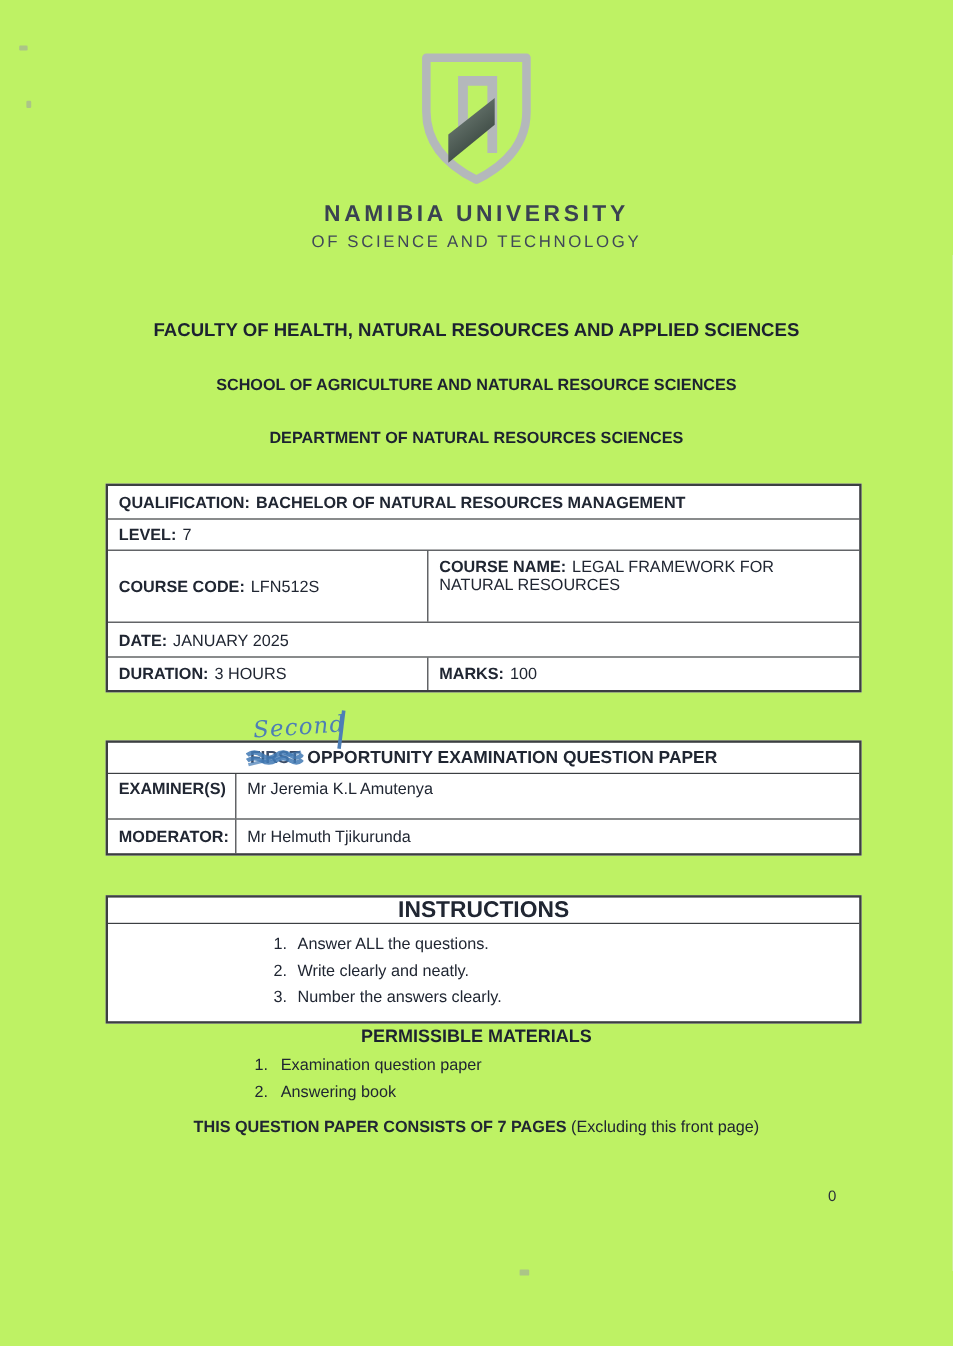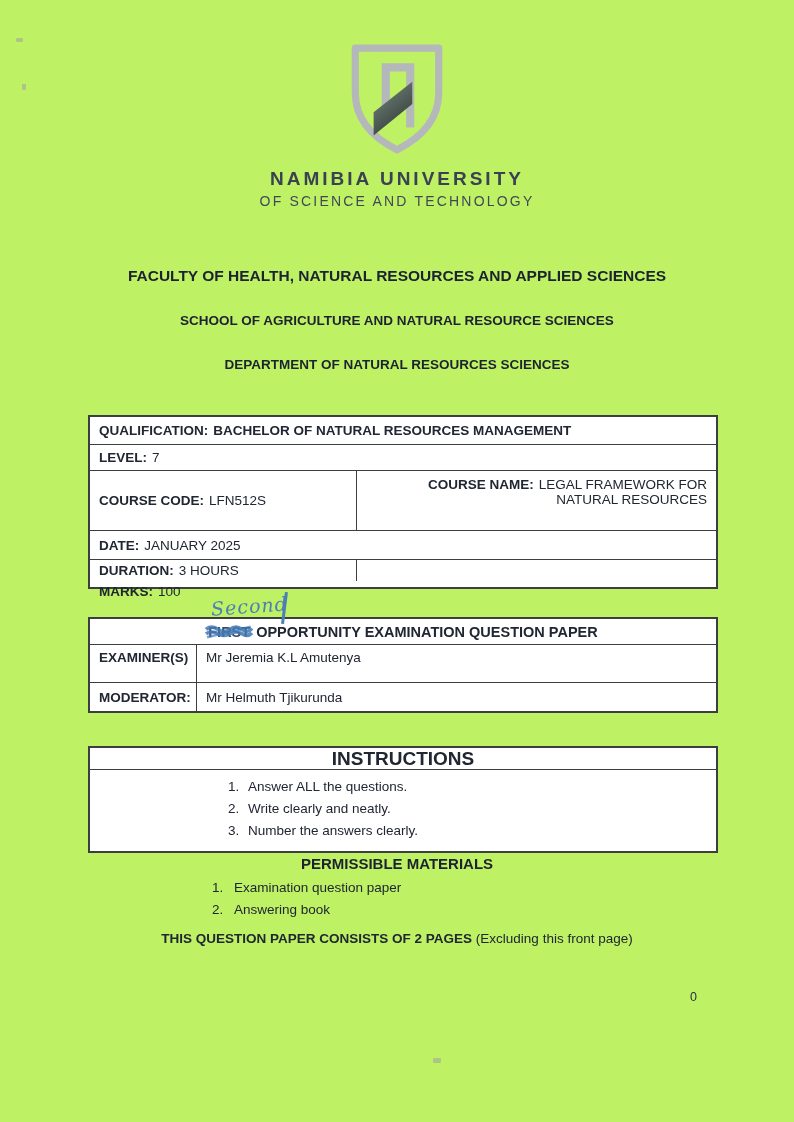--- a/index.html
+++ b/index.html
@@ -31,25 +31,25 @@
   .h-dept    { top:357px; font-size:13.5px; }
 
   
   .doc-table { position:absolute; left:88px; width:630px; border:2px solid #3c3f42; background:#fff; }
   .t-row { display:flex; border-top:1.5px solid #3c3f42; }
   .t-row:first-child { border-top:none; }
   .t-cell { display:flex; align-items:center; padding:3px 9px; font-size:13.5px; }
   .lbl { font-weight:bold; margin-right:5px; white-space:nowrap; }
   .val { white-space:nowrap; }
 
-  #qual-table { top:415px;text-align:right; }
+  #qual-table { top:403px; }
   #qual-table .c-left  { width:267px; border-right:1.5px solid #3c3f42; }
   #qual-table .c-right { flex:1; }
   .r-h27 { height:27px; } .r-h26 { height:26px; } .r-h60 { height:60px; }
-  .r-h29 { height:29px; } .r-h28 { height:28px;flex-direction:column; }
+  .r-h29 { height:29px; } .r-h28 { height:28px; }
   .cell-top { align-items:flex-start; padding-top:6px; }
   .wrapcell { display:block; white-space:normal; }
   .wrapcell .lbl, .wrapcell .val { white-space:normal; }
 
   #exam-table { top:617px; }
   #exam-table .c-left  { width:107px; border-right:1.5px solid #3c3f42; }
   #exam-table .c-right { flex:1;text-align:center; }
   .exam-header { height:25px; justify-content:center; font-weight:bold; font-size:14.5px; width:100%; }
 
   
@@ -223,18 +223,18 @@
       <span class="num">1.</span>
       <span>Examination question paper</span>
     </div>
     <div class="list-row">
       <span class="num">2.</span>
       <span>Answering book</span>
     </div>
   </div>
 
   <div class="footer-line">
-    <span class="footer-bold">THIS QUESTION PAPER CONSISTS OF 2 PAGES</span><span class="footer-normal"> (Excluding this front page)</span>
+    <span class="footer-bold">THIS QUESTION PAPER CONSISTS OF 7 PAGES</span><span class="footer-normal"> (Excluding this front page)</span>
   </div>
 
   <div class="page-number">0</div>
 
 </div>
 
 </body></html>

